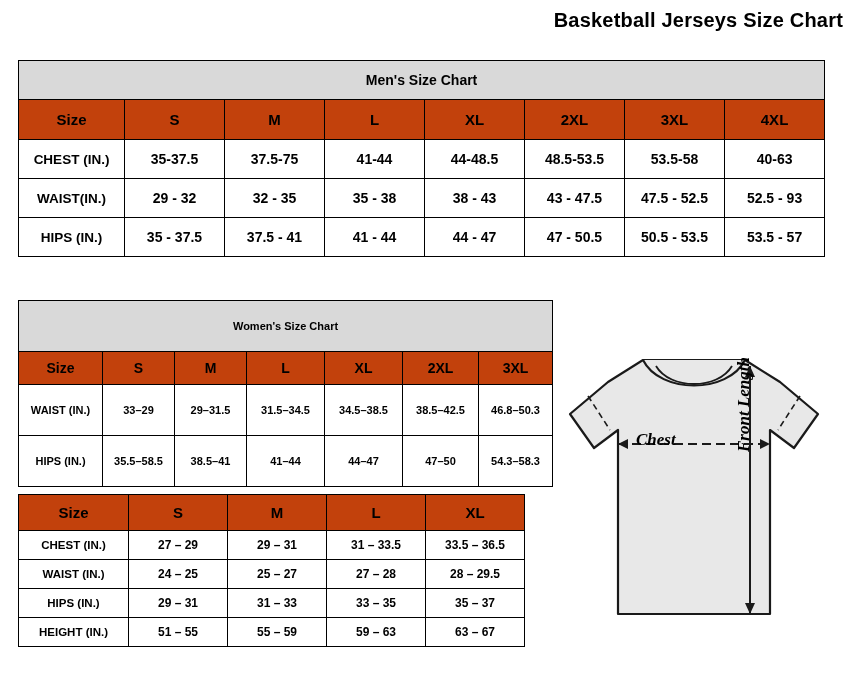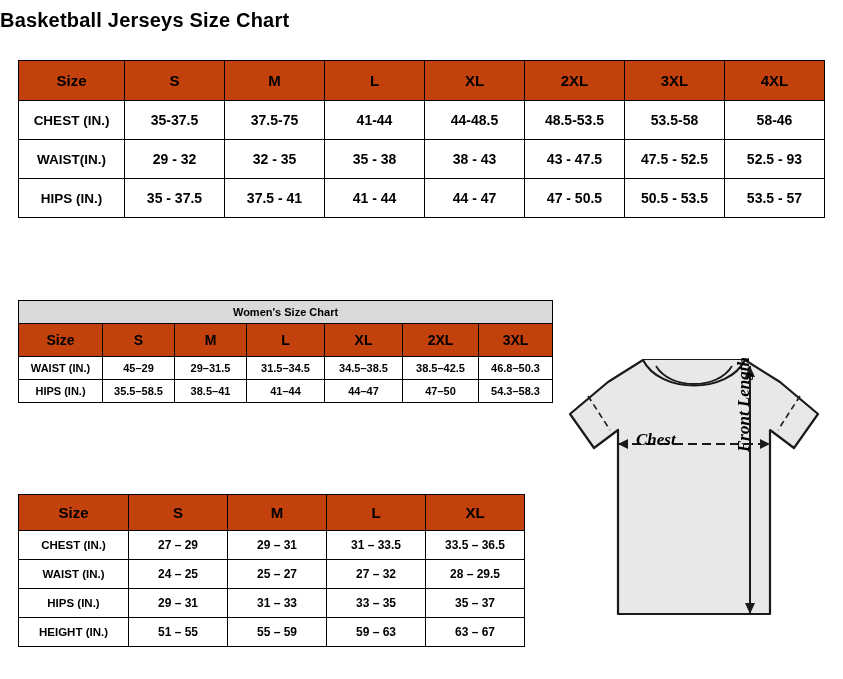--- a/index.html
+++ b/index.html
@@ -9,21 +9,21 @@
   }
   body {
     width: 843px;
     height: 679px;
     font-family: "Liberation Sans", sans-serif;
     color: #000000;
     position: relative;
     overflow: hidden;
   }
   .page-title {
-    text-align: left;
+    text-align: right;
     font-size: 20px;
     font-weight: bold;
     margin: 9px 0 0 0;
     letter-spacing: 0.2px;
   }
 
   table {
     border-collapse: collapse;
     table-layout: fixed;
   }
@@ -63,21 +63,21 @@
 
   
   #women-chart {
     position: absolute;
     left: 18px;
     top: 300px;
     width: 534px;
   }
   #women-chart td {
     font-size: 11px;
-    padding: 5px 1px;
+    padding: 19px 1px;
   }
   #women-chart .hdr-row td { font-size: 14px; padding: 8px 1px; }
   #women-chart .rowlabel { font-size: 11px; }
 
   
   #youth-chart {
     position: absolute;
     left: 18px;
     top: 494px;
     width: 506px;
@@ -127,39 +127,42 @@
     <col style="width:106px">
     <col style="width:100px">
     <col style="width:100px">
     <col style="width:100px">
     <col style="width:100px">
     <col style="width:100px">
     <col style="width:100px">
     <col style="width:100px">
   </colgroup>
   <tbody>
+    <tr class="caption-row">
+      <td colspan="8">Men's Size Chart</td>
+    </tr>
     <tr class="hdr-row">
       <td>Size</td>
       <td>S</td>
       <td>M</td>
       <td>L</td>
       <td>XL</td>
       <td>2XL</td>
       <td>3XL</td>
       <td>4XL</td>
     </tr>
     <tr>
       <td class="rowlabel">CHEST (IN.)</td>
       <td>35-37.5</td>
       <td>37.5-75</td>
       <td>41-44</td>
       <td>44-48.5</td>
       <td>48.5-53.5</td>
       <td>53.5-58</td>
-      <td>58-46</td>
+      <td>40-63</td>
     </tr>
     <tr>
       <td class="rowlabel">WAIST(IN.)</td>
       <td>29 - 32</td>
       <td>32 - 35</td>
       <td>35 - 38</td>
       <td>38 - 43</td>
       <td>43 - 47.5</td>
       <td>47.5 - 52.5</td>
       <td>52.5 - 93</td>
@@ -195,21 +198,21 @@
       <td>Size</td>
       <td>S</td>
       <td>M</td>
       <td>L</td>
       <td>XL</td>
       <td>2XL</td>
       <td>3XL</td>
     </tr>
     <tr>
       <td class="rowlabel">WAIST  (IN.)</td>
-      <td>45–29</td>
+      <td>33–29</td>
       <td>29–31.5</td>
       <td>31.5–34.5</td>
       <td>34.5–38.5</td>
       <td>38.5–42.5</td>
       <td>46.8–50.3</td>
     </tr>
     <tr>
       <td class="rowlabel">HIPS  (IN.)</td>
       <td>35.5–58.5</td>
       <td>38.5–41</td>
@@ -241,21 +244,21 @@
       <td class="rowlabel">CHEST (IN.)</td>
       <td>27  –  29</td>
       <td>29  –  31</td>
       <td>31  –  33.5</td>
       <td>33.5  –  36.5</td>
     </tr>
     <tr>
       <td class="rowlabel">WAIST  (IN.)</td>
       <td>24  –  25</td>
       <td>25  –  27</td>
-      <td>27  –  32</td>
+      <td>27  –  28</td>
       <td>28  –  29.5</td>
     </tr>
     <tr>
       <td class="rowlabel">HIPS  (IN.)</td>
       <td>29  –  31</td>
       <td>31  –  33</td>
       <td>33  –  35</td>
       <td>35  –  37</td>
     </tr>
     <tr>

